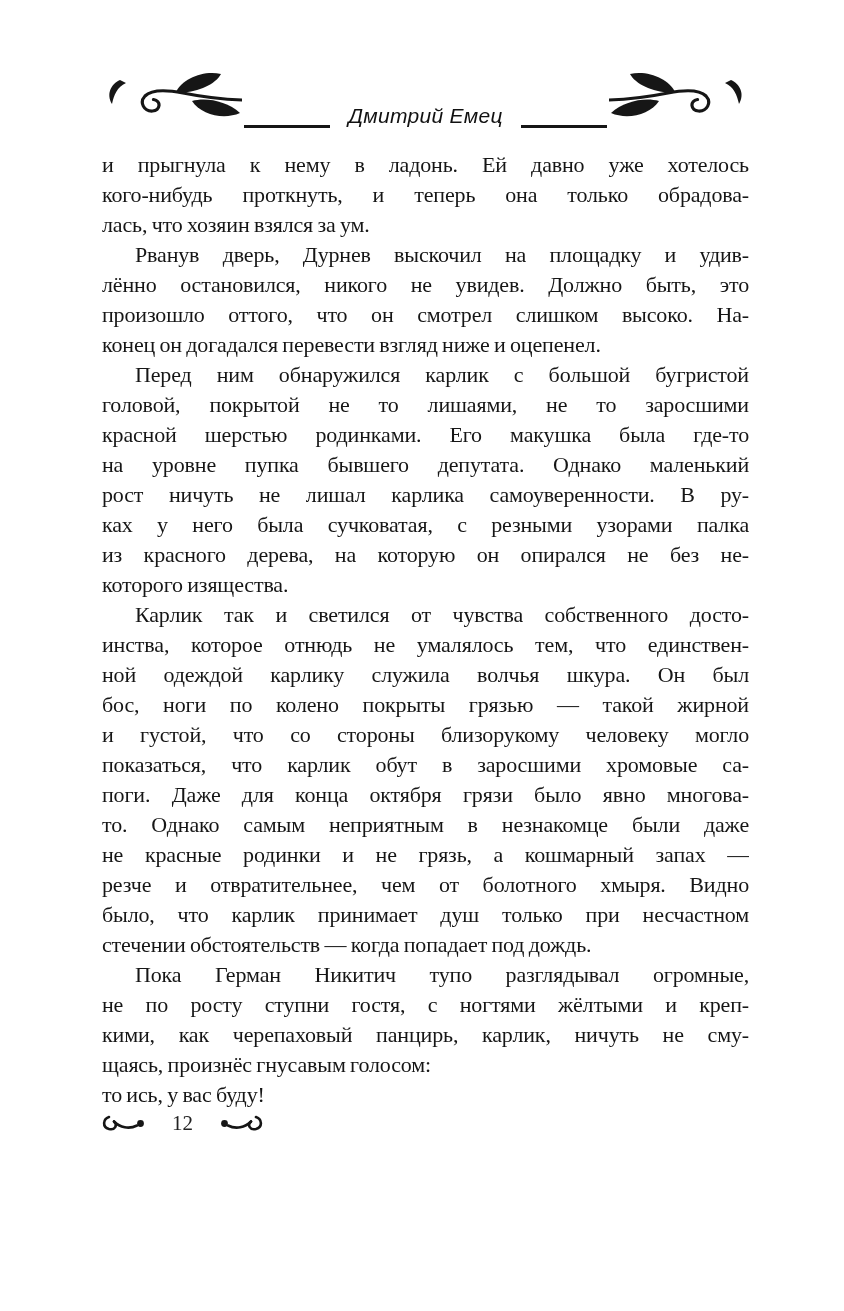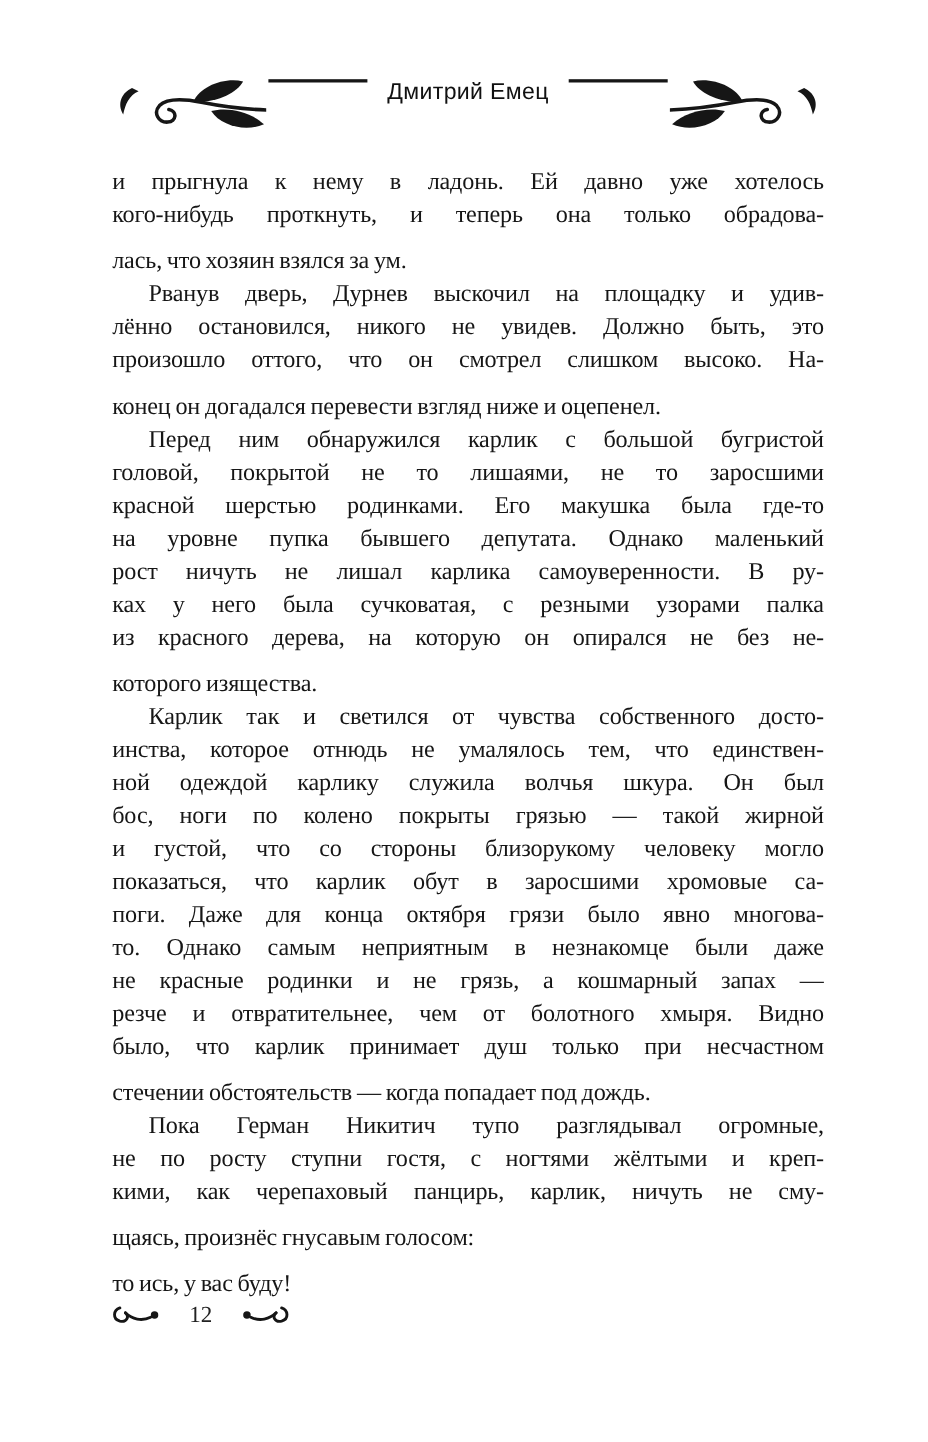--- a/index.html
+++ b/index.html
@@ -16,23 +16,24 @@
   }
   .page{
     position:relative;
     width:844px;height:1311px;
     padding:72px 95px 0 102px;
   }
 
   
   .ornament-header{
     display:flex;
-    align-items:flex-start;
+    align-items:flex-end;
     height:56px;
     width:100%;
+    font-style:italic;
   }
   .ornament-header svg{display:block;flex:0 0 auto;}
   .orn-right{transform:scaleX(-1);}
   .rule{
     flex:1 1 auto;
     height:3px;
     background:var(--ink);
     margin:0 2px;
   }
   .author{
@@ -55,21 +56,21 @@
     line-height:30px;
     height:30px;
     letter-spacing:-0.15px;
     word-spacing:-1px;
     text-align:justify;
     text-align-last:justify;
     overflow:hidden;
     white-space:normal;
   }
   .line.first{text-indent:33px;}
-  .line.last{text-align-last:left;margin-top:12px;}
+  .line.last{text-align-last:left;}
 
   
   .footer{
     width:647px;
     display:flex;
     align-items:center;
     gap:24px;
     height:26px;
   }
   .footer svg{display:block;}

